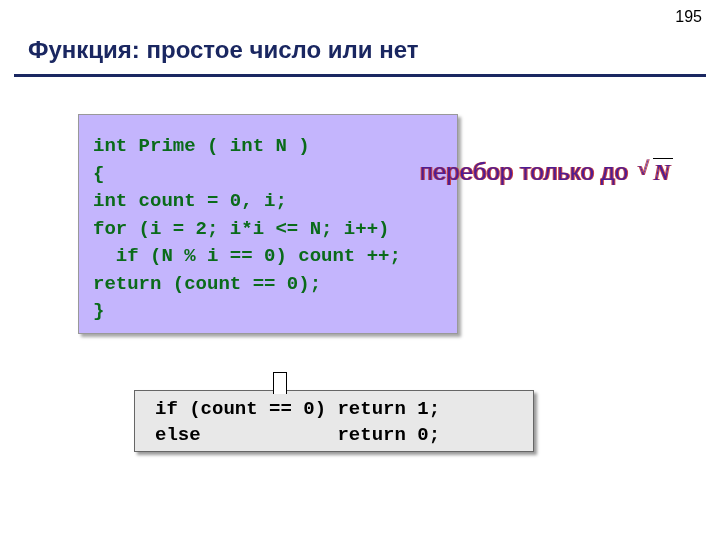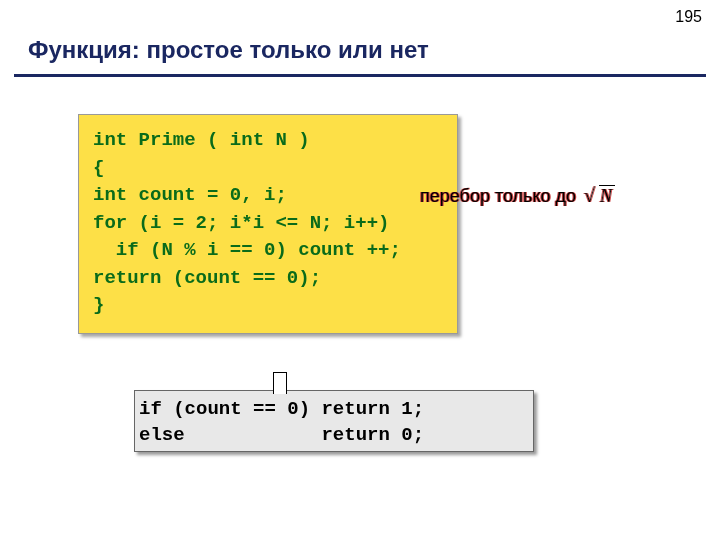--- a/index.html
+++ b/index.html
@@ -34,40 +34,39 @@
     right: 14px;
     height: 3px;
     background: #1a2761;
   }
   .codebox1 {
     position: absolute;
     top: 114px;
     left: 78px;
     width: 380px;
     height: 220px;
-    background: #fde047;
+    background: #c4b5fd;
     border: 1px solid #999;
     box-shadow: 3px 3px 3px rgba(0,0,0,0.35);
-    padding: 12px 14px;
+    padding: 18px 14px;
     font-family: "Courier New", monospace;
     font-size: 19px;
     font-weight: bold;
     color: #0a6b1a;
     line-height: 1.45;
     white-space: pre;
   }
   .annot {
     position: absolute;
     top: 158px;
     left: 420px;
     font-family: Arial, sans-serif;
-    font-size: 18px;
-    color: #000000;
+    font-size: 24px;
+    color: #4c1d95;
     text-shadow: 1px 0 0 #c44, -1px 0 0 #c44;
-    margin-top: 28px;
   }
   .sqrt {
     position: relative;
     display: inline-block;
     font-style: italic;
     font-family: "Times New Roman", serif;
     margin-left: 6px;
     padding-left: 12px;
   }
   .sqrt::before {
@@ -96,34 +95,34 @@
   }
   .codebox2 {
     position: absolute;
     top: 390px;
     left: 134px;
     width: 400px;
     height: 62px;
     background: #e8e8e8;
     border: 1px solid #666;
     box-shadow: 3px 3px 3px rgba(0,0,0,0.4);
-    padding: 6px 4px;
+    padding: 6px 20px;
     font-family: "Courier New", monospace;
     font-size: 19px;
     font-weight: bold;
     color: #000;
     line-height: 1.35;
     white-space: pre;
   }
 </style>
 </head>
 <body>
 
 <div class="pagenum">195</div>
-<div class="title">Функция: простое только или нет</div>
+<div class="title">Функция: простое число или нет</div>
 <div class="divider"></div>
 
 <div class="codebox1">int Prime ( int N )
 {
 int count = 0, i;
 for (i = 2; i*i &lt;= N; i++)
   if (N % i == 0) count ++;
 return (count == 0);
 }</div>
 

